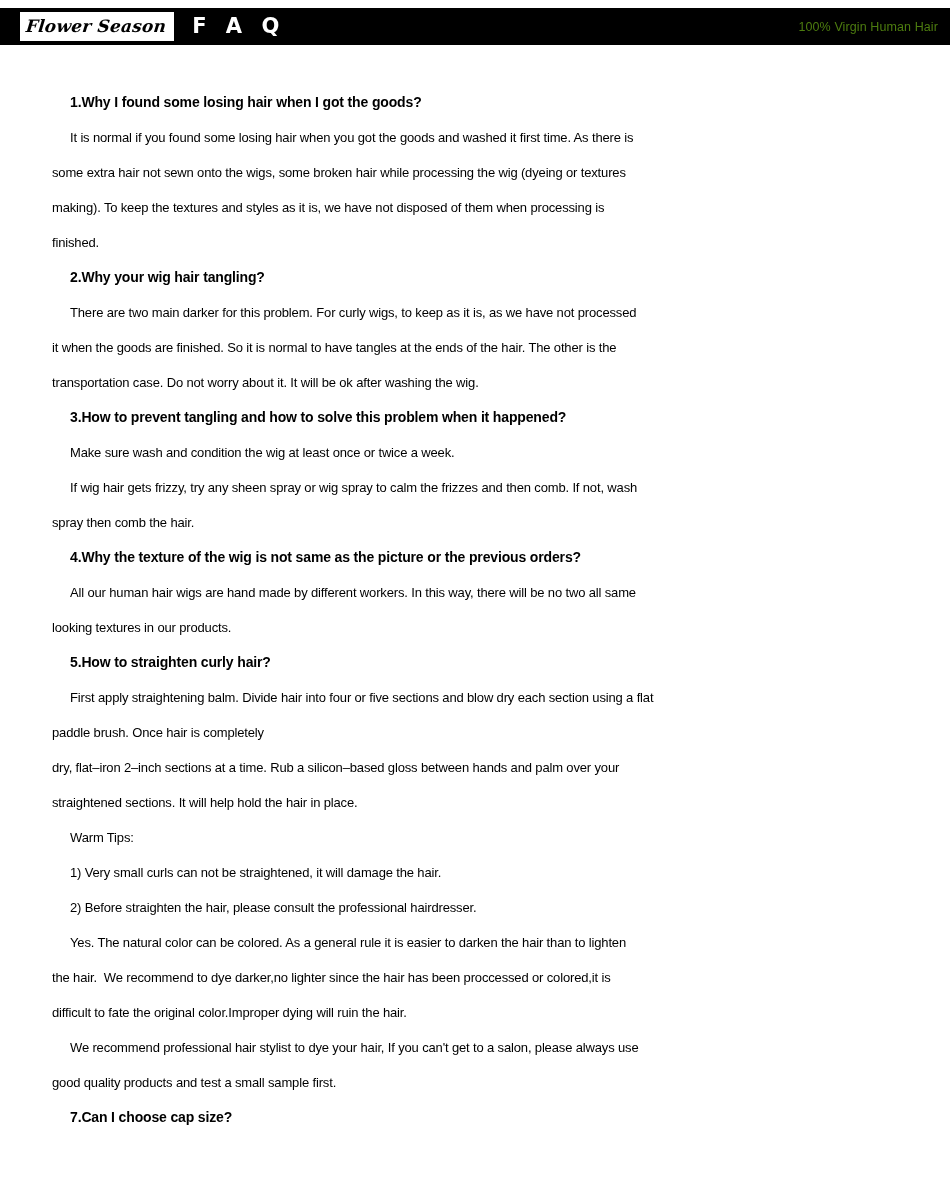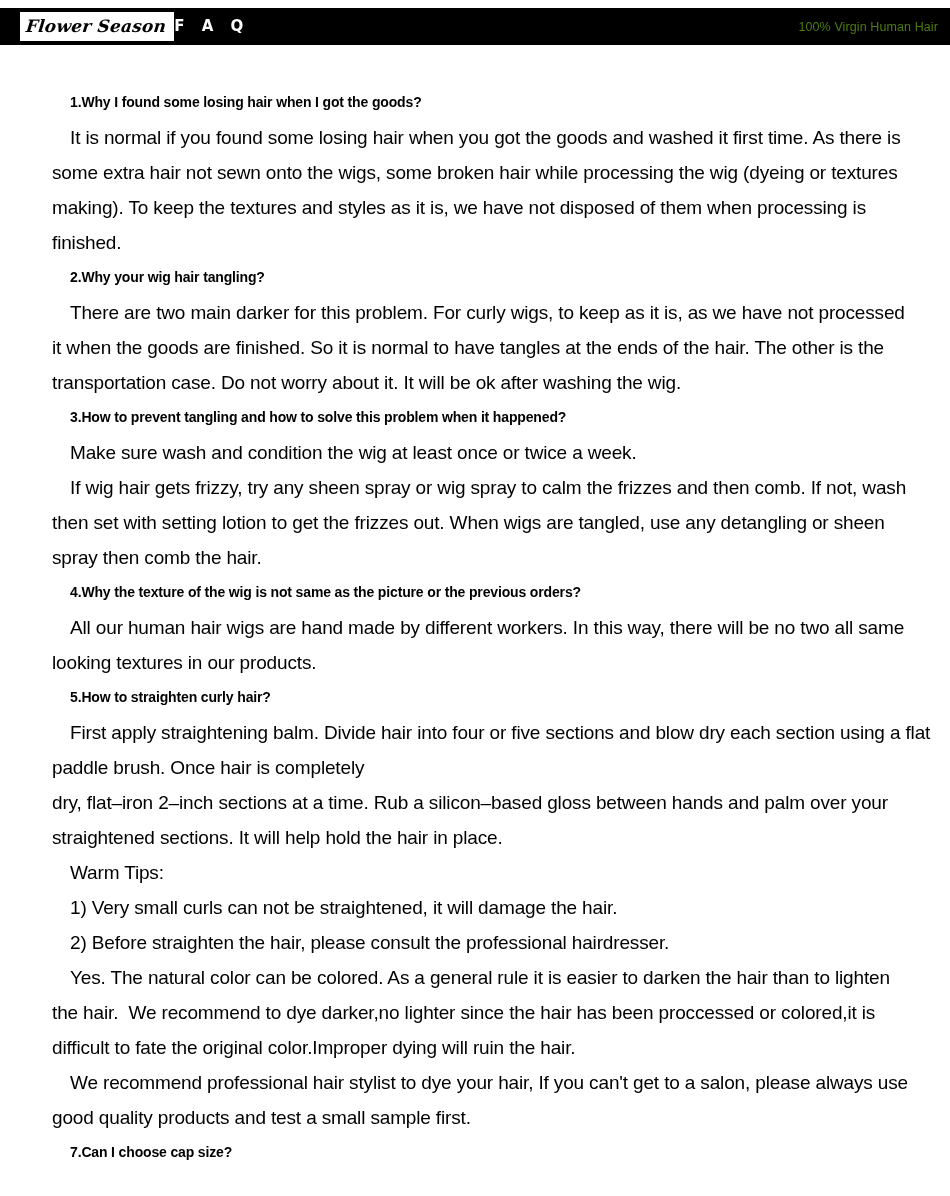--- a/index.html
+++ b/index.html
@@ -42,24 +42,25 @@
     font-style: italic;
     font-weight: bold;
     font-size: 17px;
     color: #000000;
     letter-spacing: 0.2px;
     line-height: 1;
     white-space: nowrap;
     transform: skewX(-6deg);
   }
   .faq-text {
+    margin-left: 18px;
     color: #ffffff;
     font-family: "DejaVu Sans", sans-serif;
     font-weight: bold;
-    font-size: 15px;
+    font-size: 21px;
     letter-spacing: 6px;
     line-height: 1;
     white-space: nowrap;
   }
   .tagline {
     margin-left: auto;
     margin-right: 12px;
     color: #4d7c0f;
     font-family: "Liberation Sans", sans-serif;
     font-size: 12.5px;
@@ -69,21 +70,21 @@
 
   
   .content {
     position: absolute;
     left: 0;
     top: 45px;
     width: 950px;
   }
   .line {
     font-family: "Liberation Sans", sans-serif;
-    font-size: 19px;
+    font-size: 13px;
     line-height: 35px;
     height: 35px;
     color: #000000;
     white-space: pre;
     padding-left: 52px;
     box-sizing: border-box;
     letter-spacing: -0.15px;
   }
   .line.indent {
     padding-left: 70px;
@@ -114,21 +115,20 @@
       <div class="line">some extra hair not sewn onto the wigs, some broken hair while processing the wig (dyeing or textures</div>
       <div class="line">making). To keep the textures and styles as it is, we have not disposed of them when processing is</div>
       <div class="line">finished.</div>
       <div class="line q">2.Why your wig hair tangling?</div>
       <div class="line indent">There are two main darker for this problem. For curly wigs, to keep as it is, as we have not processed</div>
       <div class="line">it when the goods are finished. So it is normal to have tangles at the ends of the hair. The other is the</div>
       <div class="line">transportation case. Do not worry about it. It will be ok after washing the wig.</div>
       <div class="line q">3.How to prevent tangling and how to solve this problem when it happened?</div>
       <div class="line indent">Make sure wash and condition the wig at least once or twice a week.</div>
       <div class="line indent">If wig hair gets frizzy, try any sheen spray or wig spray to calm the frizzes and then comb. If not, wash</div>
-      <div class="line">then set with setting lotion to get the frizzes out. When wigs are tangled, use any detangling or sheen</div>
       <div class="line">spray then comb the hair.</div>
       <div class="line q">4.Why the texture of the wig is not same as the picture or the previous orders?</div>
       <div class="line indent">All our human hair wigs are hand made by different workers. In this way, there will be no two all same</div>
       <div class="line">looking textures in our products.</div>
       <div class="line q">5.How to straighten curly hair?</div>
       <div class="line indent">First apply straightening balm. Divide hair into four or five sections and blow dry each section using a flat</div>
       <div class="line">paddle brush. Once hair is completely</div>
       <div class="line">dry, flat–iron 2–inch sections at a time. Rub a silicon–based gloss between hands and palm over your</div>
       <div class="line">straightened sections. It will help hold the hair in place.</div>
       <div class="line indent">Warm Tips:</div>

